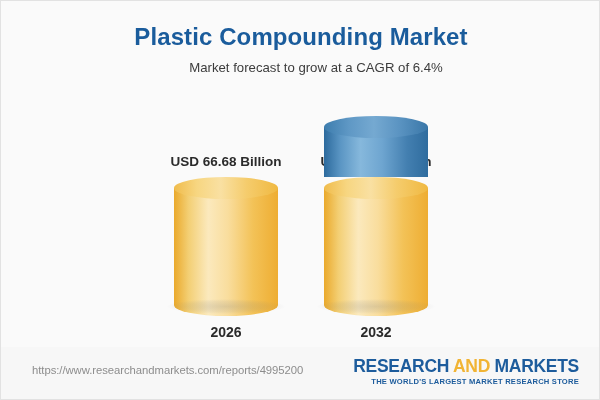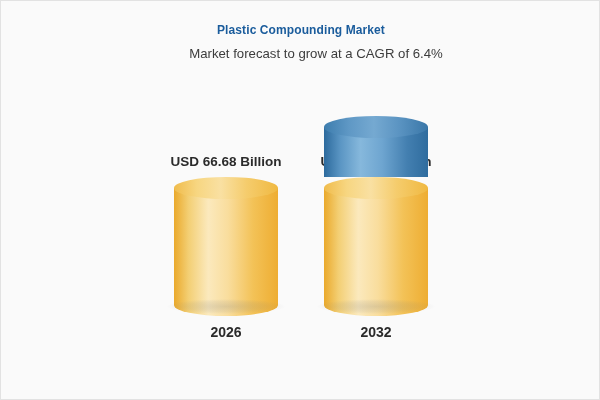--- a/index.html
+++ b/index.html
@@ -24,21 +24,21 @@
   .header {
     position: absolute;
     top: 0;
     left: 0;
     width: 600px;
     text-align: center;
   }
   .chart-title {
     margin: 0;
     padding-top: 22px;
-    font-size: 12px;
+    font-size: 24px;
     font-weight: bold;
     color: #1a5c9c;
     letter-spacing: 0.1px;
   }
   .chart-subtitle {
     margin: 0;
     padding-top: 9px;
     font-size: 13.2px;
     font-weight: normal;
     color: #3c3c3c;
@@ -269,14 +269,22 @@
         </div>
       </div>
 
       <div class="cyl-shadow"></div>
 
       <div class="cat-label">2032</div>
     </div>
 
   </div>
 
+  <div class="footer">
+    <a class="footer-url">https://www.researchandmarkets.com/reports/4995200</a>
+
+    <div class="brand">
+      <div class="brand-name"><span>RESEARCH </span><span class="brand-and">AND</span><span> MARKETS</span></div>
+      <div class="brand-tagline">THE WORLD'S LARGEST MARKET RESEARCH STORE</div>
+    </div>
+  </div>
 
 </div>
 
 </body></html>

